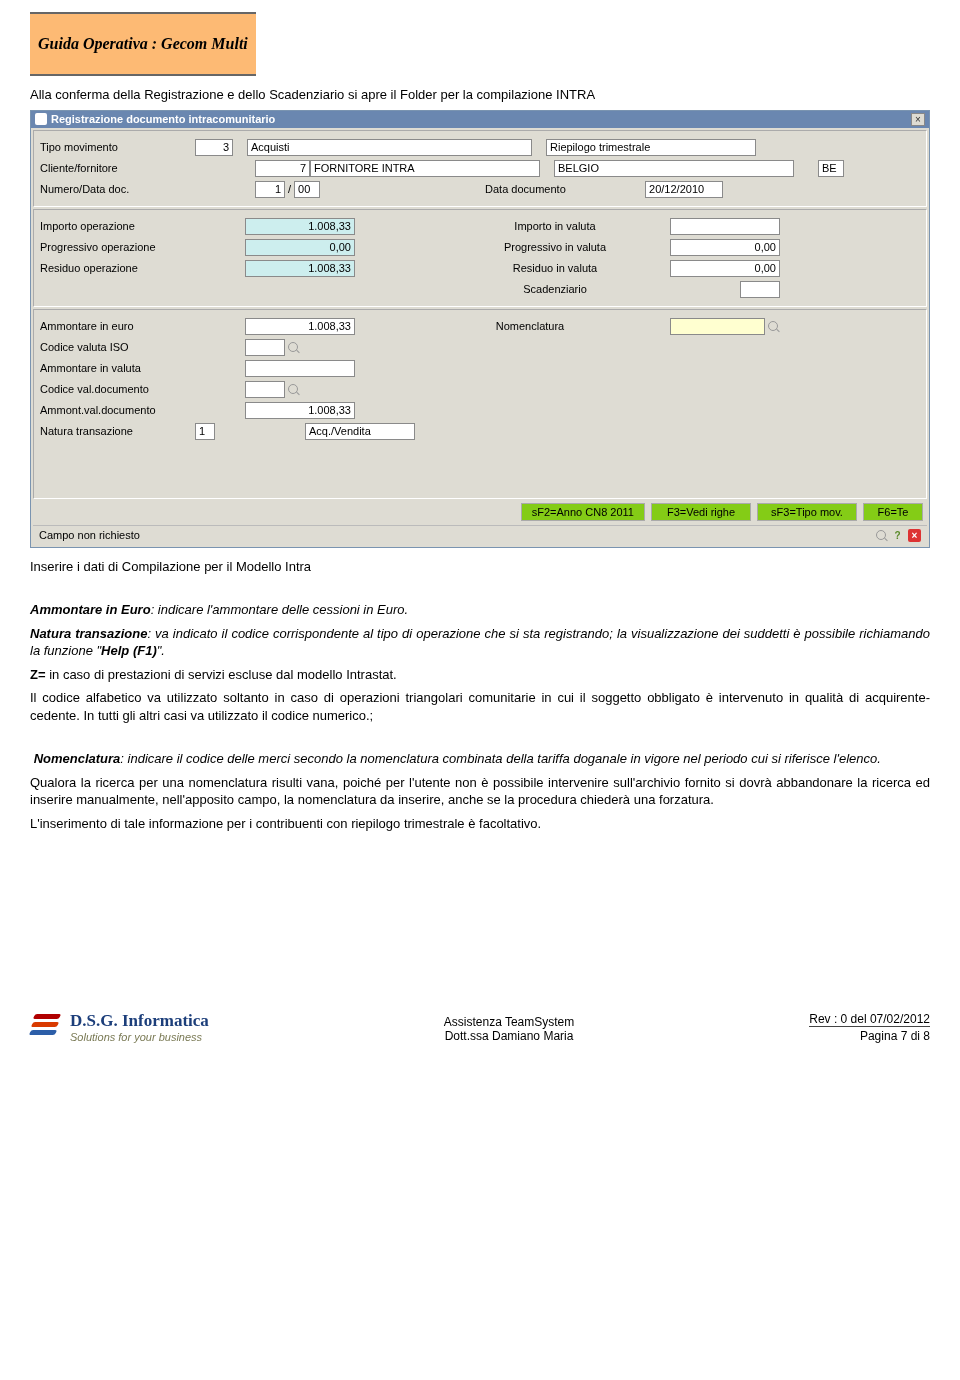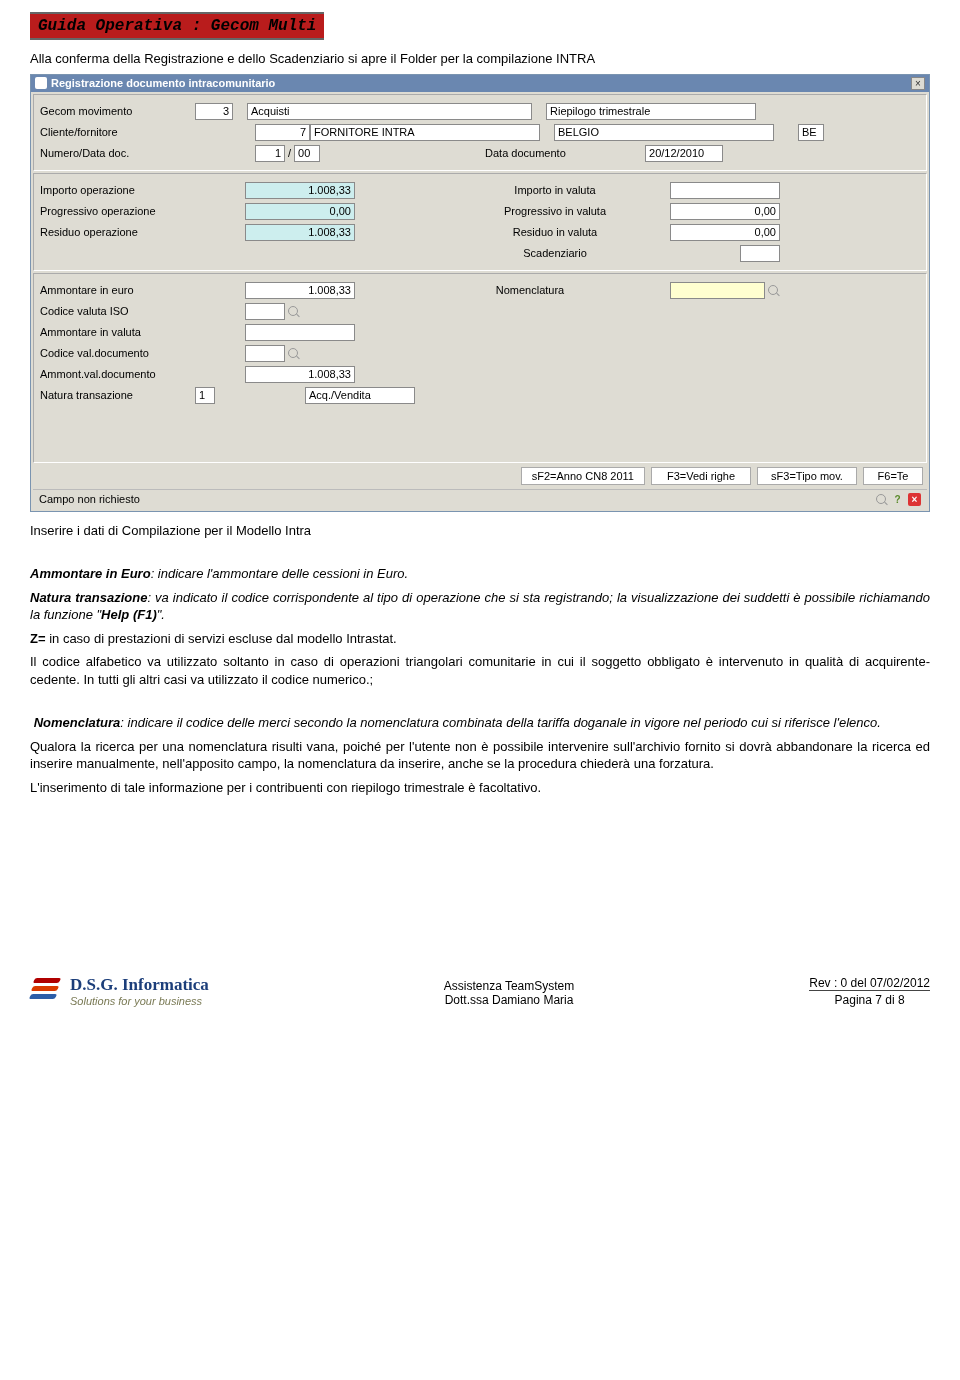--- a/index.html
+++ b/index.html
@@ -1,19 +1,19 @@
 <!DOCTYPE html>
 <html><head>
 <meta charset="utf-8">
 <style>
   * { box-sizing: border-box; margin: 0; padding: 0; }
   body { font-family: Verdana, Arial, sans-serif; font-size: 12px; background: #fff; width: 960px; margin: 0 auto; color: #000; }
   .page { padding: 12px 30px 0 30px; }
   .hdr { display: flex; justify-content: space-between; align-items: stretch; margin-bottom: 10px; }
-  .hdr-left, .hdr-right { border-top: 2px solid #666; border-bottom: 2px solid #666; background: #b91c1c; padding: 3px 8px; font-family: Liberation Mono, monospace; }
+  .hdr-left, .hdr-right { border-top: 2px solid #666; border-bottom: 2px solid #666; background: #fdba74; padding: 21px 8px; font-family: Liberation Serif, serif; }
   .hdr-left { font-style: italic; font-weight: bold; font-size: 16px; }
   .hdr-right { font-weight: bold; font-size: 13px; text-align: center; line-height: 1.3; }
   .para { margin: 6px 0; font-size: 13px; line-height: 1.35; }
   .italic { font-style: italic; }
   .bold { font-weight: bold; }
   .bolditalic { font-weight: bold; font-style: italic; }
   .justify { text-align: justify; }
   
   .win { border: 1px solid #7a94b0; background: #dedcd3; font-family: Tahoma, Arial, sans-serif; font-size: 11px; color: #000; margin: 4px 0 10px 0; }
   .win-title { background: #6a87b0; color: #fff; padding: 2px 4px; display: flex; align-items: center; justify-content: space-between; }
@@ -27,35 +27,35 @@
   .fld.num { justify-content: flex-end; }
   .fld.hl { background: #cdeeee; }
   .fld.yl { background: #ffffd0; }
   .gap { display: inline-block; }
   .srch { width: 10px; height: 10px; border: 1px solid #999; border-radius: 50%; position: relative; display: inline-block; margin-left: 3px; vertical-align: middle; }
   .srch::after { content: ""; position: absolute; width: 4px; height: 1px; background: #999; bottom: -1px; right: -3px; transform: rotate(45deg); }
   .twoCol { display: flex; }
   .colL { width: 50%; }
   .colR { width: 50%; text-align: center; }
   .btnbar { display: flex; justify-content: flex-end; gap: 6px; padding: 2px 4px; margin: 0 2px; }
-  .sbtn { background: #ffffff; border: 1px solid #aaa; padding: 2px 10px; font-size: 11px; min-width: 100px; text-align: center; }
+  .sbtn { background: #84cc16; border: 1px solid #aaa; padding: 2px 10px; font-size: 11px; min-width: 100px; text-align: center; }
   .statusbar { display: flex; justify-content: space-between; align-items: flex-start; border-top: 1px solid #bbb; margin: 2px; padding: 3px 6px; font-size: 11px; }
   .sicons { display: flex; gap: 4px; align-items: center; }
   .sico { width: 13px; height: 13px; display: inline-flex; align-items: center; justify-content: center; font-size: 10px; }
   .footer { position: relative; margin-top: 170px; border-top: none; padding: 8px 30px 12px 30px; display: flex; justify-content: space-between; align-items: flex-end; }
   .logo { display: flex; align-items: center; gap: 6px; }
   .logo-mark { width: 34px; height: 30px; position: relative; }
   .logo-mark .bar { position: absolute; height: 5px; width: 26px; transform: skewX(-25deg); border-radius: 2px; }
   .logo-mark .r1 { top: 2px; left: 4px; background: #b00000; }
   .logo-mark .r2 { top: 10px; left: 2px; background: #d93a00; }
   .logo-mark .b1 { top: 18px; left: 0; background: #2c5ea8; }
   .logo-txt .l1 { font-family: Georgia, serif; font-weight: bold; color: #1c3e7a; font-size: 17px; }
   .logo-txt .l2 { font-style: italic; color: #7a7a55; font-size: 11px; }
   .foot-center { text-align: center; font-size: 12px; }
-  .foot-right { text-align: center; font-size: 12px; }
+  .foot-right { text-align: right; font-size: 12px; }
   .foot-right .rline { border-top: 1px solid #444; padding-top: 2px; }
 </style>
 </head>
 <body>
 
 <div class="page">
   <div class="hdr">
     <div class="hdr-left">Guida Operativa : Gecom Multi</div>
   </div>
 
@@ -66,34 +66,34 @@
     <div class="win-title">
       <span class="tt">
         <span style="width:12px;height:12px;background:#fff;border-radius:2px;display:inline-block;"></span>
         <span>Registrazione documento intracomunitario</span>
       </span>
       <span class="win-close">×</span>
     </div>
 
     <div class="panel">
       <div class="row">
-        <span class="lbl">Gecom movimento</span>
+        <span class="lbl">Tipo movimento</span>
         <span class="fld num" style="width:38px">3</span>
         <span class="gap" style="width:14px"></span>
         <span class="fld" style="width:285px">Acquisti</span>
         <span class="gap" style="width:14px"></span>
         <span class="fld" style="width:210px">Riepilogo trimestrale</span>
       </div>
       <div class="row">
         <span class="lbl">Cliente/fornitore</span>
         <span class="gap" style="width:60px"></span>
         <span class="fld num" style="width:55px">7</span>
         <span class="fld" style="width:230px">FORNITORE INTRA</span>
         <span class="gap" style="width:14px"></span>
-        <span class="fld" style="width:220px">BELGIO</span>
+        <span class="fld" style="width:240px">BELGIO</span>
         <span class="gap" style="width:24px"></span>
         <span class="fld" style="width:26px">BE</span>
       </div>
       <div class="row">
         <span class="lbl">Numero/Data doc.</span>
         <span class="gap" style="width:60px"></span>
         <span class="fld num" style="width:30px">1</span>
         <span style="padding:0 3px;">/</span>
         <span class="fld" style="width:26px">00</span>
         <span class="gap" style="width:165px"></span>

